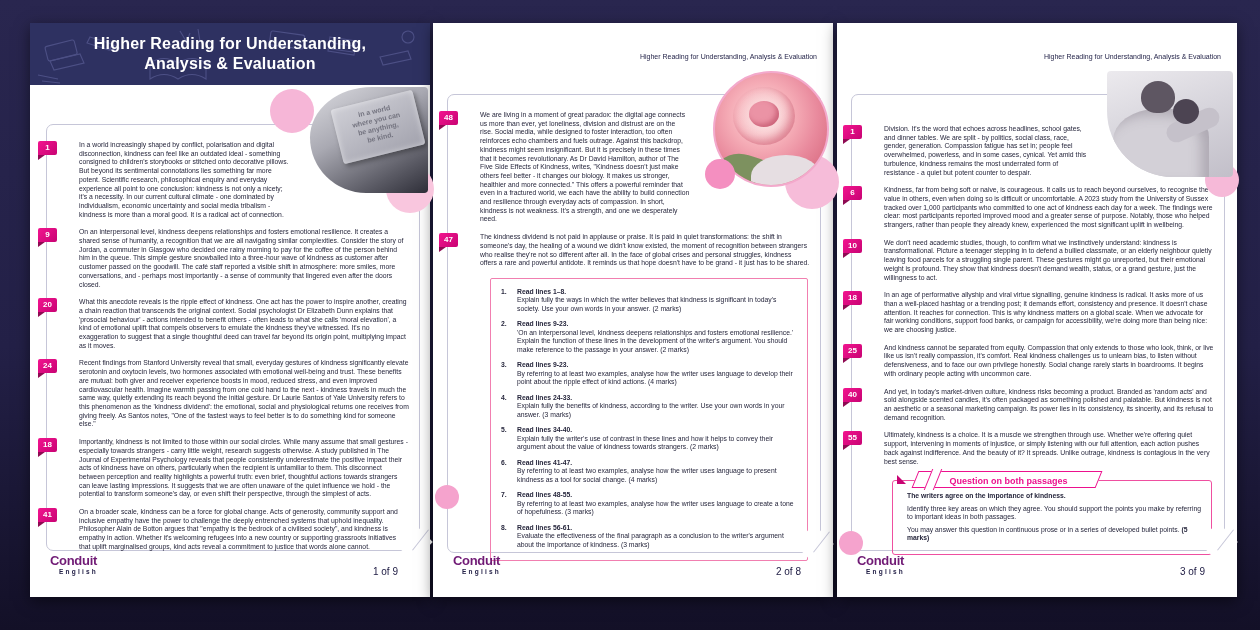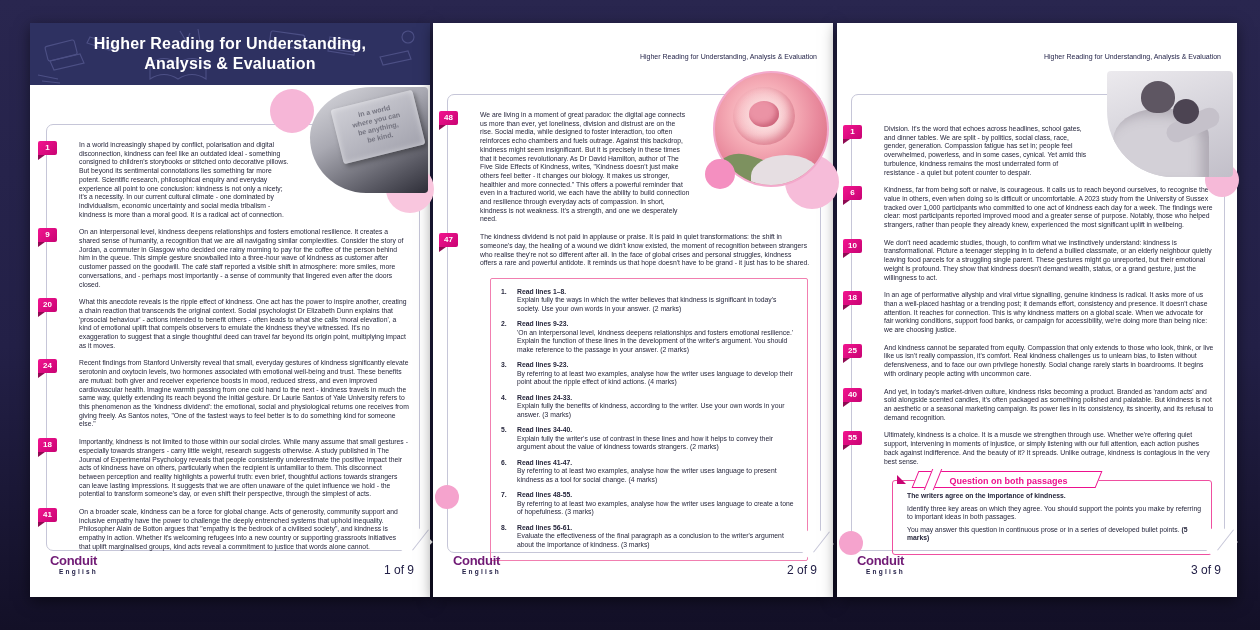--- a/index.html
+++ b/index.html
@@ -121,21 +121,21 @@
   .bq-fold { position:absolute; top:-6px; left:4px; width:0; height:0;
              border-bottom:9px solid #c80373; border-right:9px solid transparent; }
   .bq .lead { font-weight:bold; font-size:6.8px; line-height:8.5px; color:#26263c; margin-bottom:4px; }
   .bq .bline { font-size:6.8px; line-height:8.5px; color:#26263c; margin-bottom:4px; }
   .bq .marks { font-weight:bold; }
 
   
   .footer { position:absolute; left:20px; right:16px; bottom:14px; height:30px; }
   .brand-name { font-weight:bold; font-size:13px; color:#701a75; letter-spacing:-.3px; }
   .brand-sub  { font-size:6.5px; letter-spacing:2.2px; color:#232047; font-weight:bold; padding-left:9px; }
-  .pageno { position:absolute; right:0; bottom:6px; font-size:12px; color:#232047; }
+  .pageno { position:absolute; right:16px; bottom:6px; font-size:10px; color:#232047; }
 </style>
 </head>
 <body>
 
 <div class="canvas">
 
   <div class="sheet" id="sheet1">
 
     <div class="band">
       <svg viewBox="0 0 400 62">
@@ -294,21 +294,21 @@
         </div>
       </div>
 
       <div class="corner-cut"></div>
       <div class="corner-line"></div>
     </div>
 
     <div class="footer">
       <div class="brand-name">Conduit</div>
       <div class="brand-sub">English</div>
-      <div class="pageno">2 of 9</div>
+      <div class="pageno">2 of 8</div>
     </div>
   </div>
 
   <div class="sheet" id="sheet3">
     <div class="runhead">Higher Reading for Understanding, Analysis &amp; Evaluation</div>
 
 
     <div class="hug">
       <div class="sh"></div>
       <div class="arm"></div>

